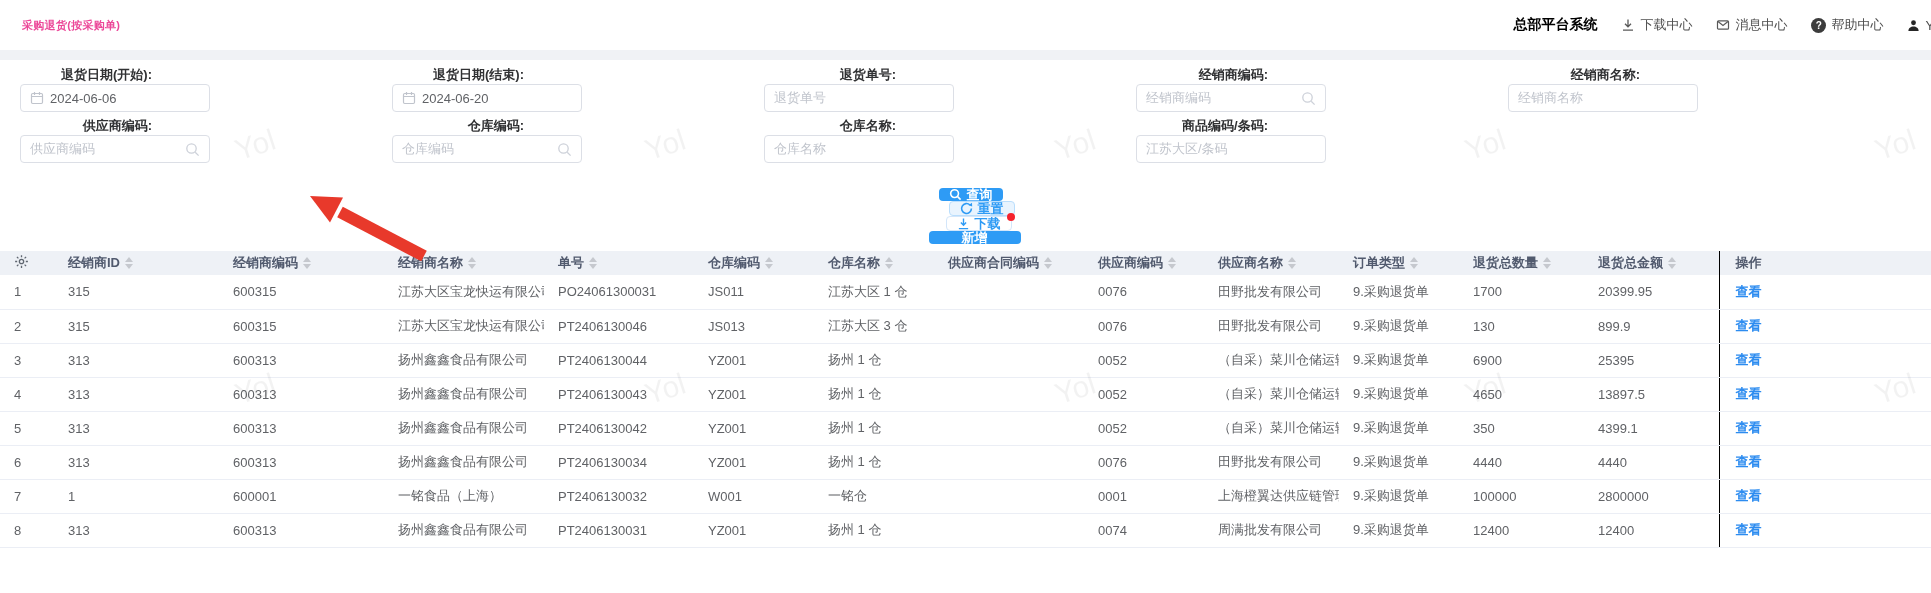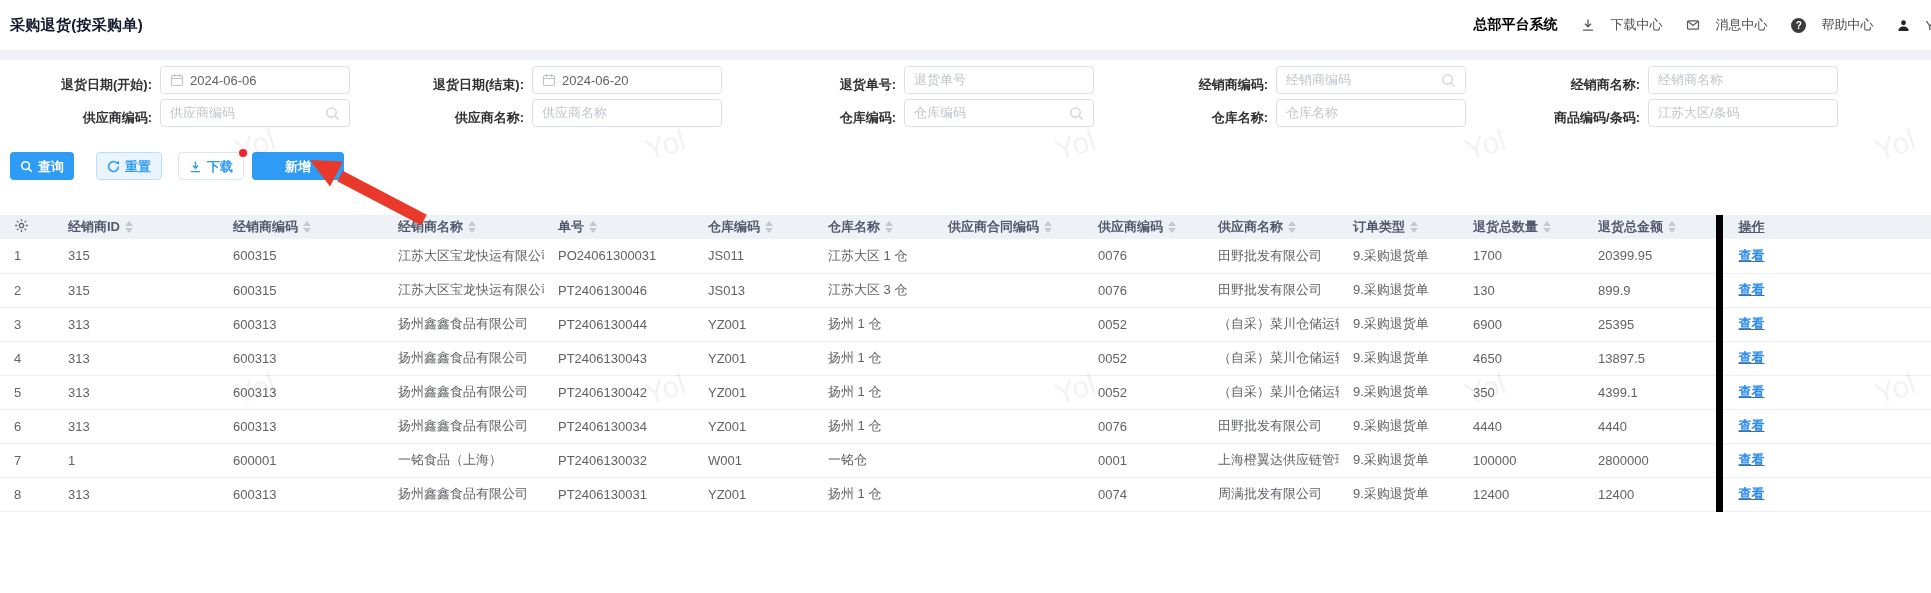--- a/index.html
+++ b/index.html
@@ -10,58 +10,58 @@
     --header-bg:#eef1f6;
   }
   *{box-sizing:border-box;}
   html,body{margin:0;padding:0;}
   body{
     width:1931px;height:593px;overflow:hidden;background:#fff;position:relative;
     font-family:"Liberation Sans","DejaVu Sans",sans-serif;color:#303133;
   }
   
   .topbar{height:50px;display:flex;align-items:center;justify-content:space-between;padding:0 0 0 10px;background:#fff;}
-  .page-title{font-size:15px;font-weight:700;color:#0f172a;margin:0;letter-spacing:.3px;}
+  .page-title{font-size:11px;font-weight:700;color:#ec4899;margin:12px;letter-spacing:.3px;}
   .topbar-right{display:flex;align-items:center;gap:24px;margin-right:-12px;white-space:nowrap;}
   .system-name{font-weight:700;font-size:14px;color:#000;}
-  .menu-item{display:flex;align-items:center;gap:15px;font-size:13px;color:#4e4e4e;cursor:pointer;text-decoration:none;}
+  .menu-item{display:flex;align-items:center;gap:5px;font-size:13px;color:#4e4e4e;cursor:pointer;text-decoration:none;}
   .mi-icon{display:inline-flex;align-items:center;}
   .help-badge{width:15px;height:15px;border-radius:50%;background:#3c3c3c;color:#fff;font-size:10px;font-weight:700;display:inline-flex;align-items:center;justify-content:center;}
   
   .divider-band{height:10px;background:#f0f2f5;}
   
   .filter-panel{padding:6px 0 0 20px;background:#fff;}
   .filter-row{display:flex;margin-bottom:5px;}
-  .filter-field{width:372px;display:flex;align-items:flex-end;}
+  .filter-field{width:372px;display:flex;align-items:flex-start;flex-direction:column;}
   .filter-label{width:140px;text-align:right;padding-right:8px;font-size:13px;font-weight:700;color:#303133;white-space:nowrap;}
   .input-box{position:relative;width:190px;height:28px;border:1px solid #dcdfe6;border-radius:4px;background:#fff;display:flex;align-items:center;padding:0 9px;gap:6px;cursor:text;}
   .input-ph{color:#c0c4cc;font-size:13px;flex:1;white-space:nowrap;overflow:hidden;}
   .input-value{color:#606266;font-size:13px;flex:1;white-space:nowrap;}
   .ib-icon{display:inline-flex;align-items:center;}
   .ib-icon.right{margin-left:auto;}
   
-  .toolbar{position:relative;margin-top:25px;padding-left:10px;display:flex;align-items:center;height:28px;}
+  .toolbar{position:relative;margin-top:25px;padding-left:10px;display:flex;align-items:center;height:28px;flex-direction:column;}
   .btn{height:28px;border-radius:4px;font-size:13px;font-weight:700;display:inline-flex;align-items:center;gap:5px;padding:0 10px;cursor:pointer;border:1px solid transparent;font-family:inherit;line-height:1;}
   .btn-primary{background:var(--primary);color:#fff;border:none;}
   .btn-reset{background:#e9f4fe;border-color:#badefc;color:var(--primary);margin-left:22px;}
   .btn-download{background:#fff;border-color:#d3e6fa;color:var(--primary);margin-left:16px;position:relative;}
   .btn-add{margin-left:8px;background:var(--primary);color:#fff;border:none;padding:0 33px;}
   .btn-icon{display:inline-flex;align-items:center;}
   .red-dot{position:absolute;top:-4px;right:-4px;width:8px;height:8px;border-radius:50%;background:var(--danger);}
   .annotation-arrow{position:absolute;left:296px;top:2px;z-index:20;pointer-events:none;}
   
   .table-wrap{margin-top:35px;}
   table{border-collapse:collapse;table-layout:fixed;width:1931px;font-size:13px;}
   thead th{background:var(--header-bg);height:24px;font-weight:700;color:#515a6e;text-align:left;padding:0 4px 0 14px;white-space:nowrap;overflow:hidden;}
   .th-inner{display:flex;align-items:center;}
   .carets{display:inline-flex;flex-direction:column;margin-left:5px;gap:2px;}
   .caret-up{width:0;height:0;border-left:4px solid transparent;border-right:4px solid transparent;border-bottom:5px solid #c5c8ce;}
   .caret-down{width:0;height:0;border-left:4px solid transparent;border-right:4px solid transparent;border-top:5px solid #c5c8ce;}
   tbody td{height:34px;border-bottom:1px solid #ebeef5;color:#606266;padding:0 6px 0 14px;white-space:nowrap;overflow:hidden;background:#fff;}
-  th.action,td.action{border-left:7px solid #000000;padding-left:16px;text-decoration:underline;}
+  th.action,td.action{border-left:1px solid #000000;padding-left:16px;}
   .view-link{color:var(--link);font-weight:700;cursor:pointer;text-decoration:none;}
   .gear-wrap{display:inline-flex;align-items:center;cursor:pointer;}
   
   #watermarks{position:absolute;left:0;top:0;width:100%;height:100%;pointer-events:none;z-index:10;}
   .watermark{position:absolute;color:rgba(0,0,0,0.05);font-size:30px;transform:rotate(-18deg);white-space:nowrap;}
 </style>
 </head>
 <body>
 
 <header class="topbar">
@@ -175,26 +175,20 @@
             <svg width="15" height="15" viewBox="0 0 15 15">
               <g fill="none" stroke="#cdd1d9" stroke-width="1.3">
                 <circle cx="6.5" cy="6.5" r="4.7"></circle>
                 <path d="M10.2 10.2L13.6 13.6"></path>
               </g>
             </svg>
           </span>
         </div>
       </div>
       <div class="filter-field">
-        <label class="filter-label">供应商名称:</label>
-        <div class="input-box">
-          <span class="input-ph">供应商名称</span>
-        </div>
-      </div>
-      <div class="filter-field">
         <label class="filter-label">仓库编码:</label>
         <div class="input-box">
           <span class="input-ph">仓库编码</span>
           <span class="ib-icon right">
             <svg width="15" height="15" viewBox="0 0 15 15">
               <g fill="none" stroke="#cdd1d9" stroke-width="1.3">
                 <circle cx="6.5" cy="6.5" r="4.7"></circle>
                 <path d="M10.2 10.2L13.6 13.6"></path>
               </g>
             </svg>

